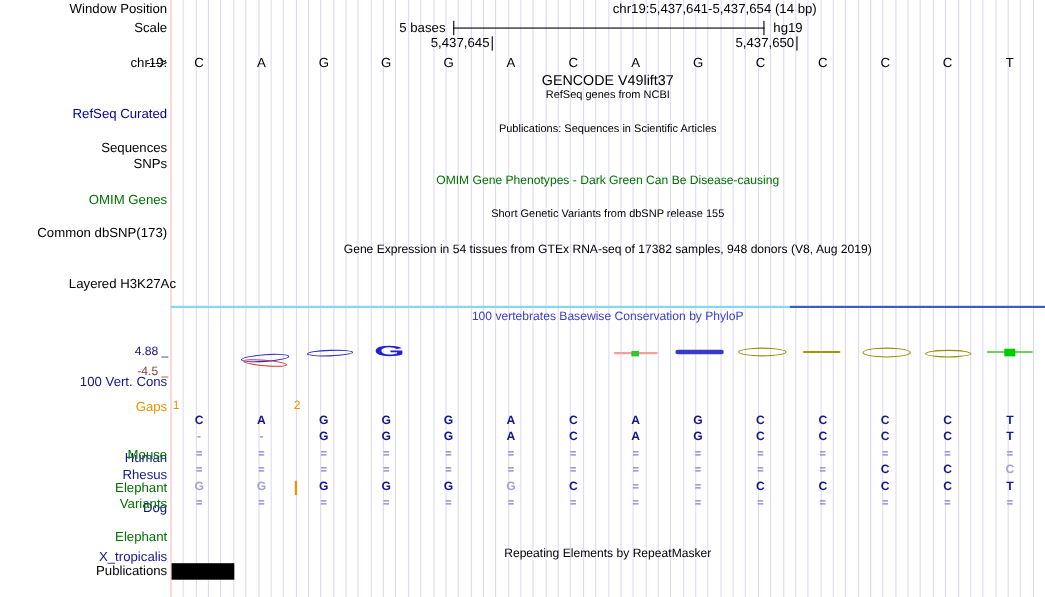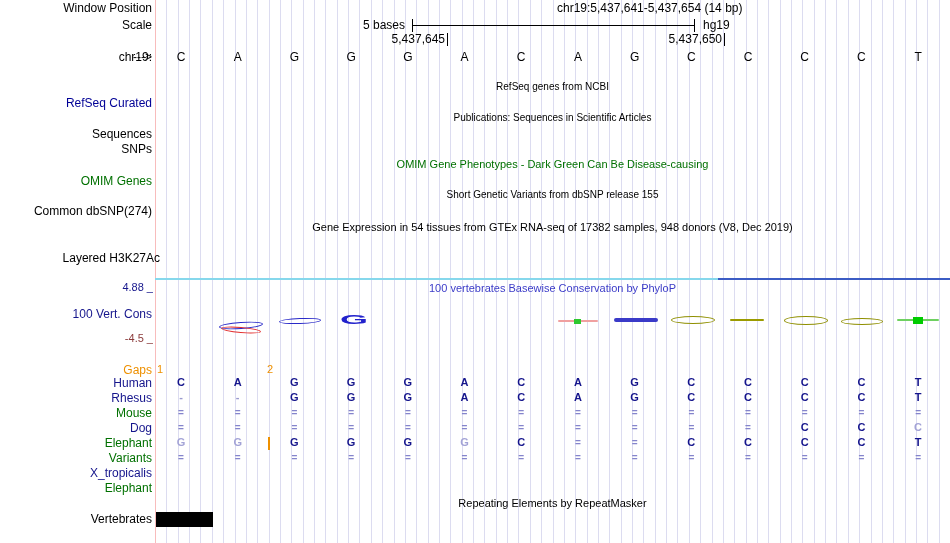--- a/index.html
+++ b/index.html
@@ -2,21 +2,21 @@
 <html><head>
 <meta charset="utf-8">
 <style>
   html,body{margin:0;padding:0;background:#fff;}
   #browser{position:relative;width:950px;height:543px;background:#fff;overflow:hidden;
            font-family:"Liberation Sans","DejaVu Sans",sans-serif;color:#000;}
   .abs{position:absolute;white-space:nowrap;line-height:1;}
   .ra{transform:translateX(-100%);}
   .ctr{position:absolute;left:155px;width:795px;text-align:center;white-space:nowrap;line-height:1;}
   .f13{font-size:13px;} .f12{font-size:12px;} .f11{font-size:11px;} .f10{font-size:10px;}
-  .navy{color:#15158c;} .green{color:#007000;} .orange{color:#ee9000;}
+  .navy{color:#15158c;margin-top:33px;} .green{color:#007000;} .orange{color:#ee9000;}
   .maroon{color:#8b3a3a;} .tblue{color:#3c3cc8;} .refblue{color:#000096;}
   .gl{position:absolute;top:0;width:1px;height:543px;background:#dcdcf0;}
   #pink-border{position:absolute;left:155px;top:0;width:1px;height:543px;background:#f8bcbc;}
   .hline{position:absolute;height:1px;background:#000;}
   .vtick{position:absolute;width:1px;background:#000;}
   .base{position:absolute;font-size:12px;transform:translateX(-50%);line-height:1;}
   .mcell{position:absolute;font-size:11px;transform:translateX(-50%);line-height:1;}
   .nm{color:#15158c;font-weight:bold;}
   .lt{color:#a3a3d6;font-weight:bold;}
   .eq{color:#8585cc;font-weight:bold;font-size:10px;}
@@ -118,50 +118,51 @@
   <div class="vtick" style="left:724px;top:33px;height:13px"></div>
 
   <span class="abs ra f12" style="left:152px;top:2px">Window Position</span>
   <span class="abs ra f12" style="left:152px;top:19px">Scale</span>
   <span class="abs ra f12" style="left:152px;top:51px">chr19:</span>
   <span class="abs ra f12" style="left:152px;top:51px">---&gt;</span>
   <span class="abs ra f12 refblue" style="left:152px;top:97px">RefSeq Curated</span>
   <span class="abs ra f12" style="left:152px;top:128px">Sequences</span>
   <span class="abs ra f12" style="left:152px;top:143px">SNPs</span>
   <span class="abs ra f12 green" style="left:152px;top:175px">OMIM Genes</span>
-  <span class="abs ra f12" style="left:152px;top:205px">Common dbSNP(274)</span>
+  <span class="abs ra f12" style="left:152px;top:205px">Common dbSNP(173)</span>
   <span class="abs ra f12" style="left:160px;top:252px">Layered H3K27Ac</span>
   <span class="abs ra f11 navy" style="left:153px;top:282px">4.88 _</span>
   <span class="abs ra f12 navy" style="left:152px;top:308px">100 Vert. Cons</span>
   <span class="abs ra f11 maroon" style="left:153px;top:333px">-4.5 _</span>
   <span class="abs ra f12 orange" style="left:152px;top:364px">Gaps</span>
-  <span class="abs ra f12" style="left:152px;top:513px">Vertebrates</span>
+  <span class="abs ra f12" style="left:152px;top:513px">Publications</span>
 
   <div id="base-row">
       <span class="base" style="left: 181px; top: 51px;">C</span>
       <span class="base" style="left: 237.7px; top: 51px;">A</span>
       <span class="base" style="left: 294.4px; top: 51px;">G</span>
       <span class="base" style="left: 351.1px; top: 51px;">G</span>
       <span class="base" style="left: 407.8px; top: 51px;">G</span>
       <span class="base" style="left: 464.5px; top: 51px;">A</span>
       <span class="base" style="left: 521.2px; top: 51px;">C</span>
       <span class="base" style="left: 577.9px; top: 51px;">A</span>
       <span class="base" style="left: 634.6px; top: 51px;">G</span>
       <span class="base" style="left: 691.3px; top: 51px;">C</span>
       <span class="base" style="left: 748px; top: 51px;">C</span>
       <span class="base" style="left: 804.7px; top: 51px;">C</span>
       <span class="base" style="left: 861.4px; top: 51px;">C</span>
       <span class="base" style="left: 918.1px; top: 51px;">T</span>
     </div>
 
+  <div class="ctr f13" style="top:66px">GENCODE V49lift37</div>
   <div class="ctr f10" style="top:82px">RefSeq genes from NCBI</div>
   <div class="ctr f10" style="top:113px">Publications: Sequences in Scientific Articles</div>
   <div class="ctr f11 green" style="top:159px">OMIM Gene Phenotypes - Dark Green Can Be Disease-causing</div>
   <div class="ctr f10" style="top:190px">Short Genetic Variants from dbSNP release 155</div>
-  <div class="ctr f11" style="top:222px">Gene Expression in 54 tissues from GTEx RNA-seq of 17382 samples, 948 donors (V8, Dec 2019)</div>
+  <div class="ctr f11" style="top:222px">Gene Expression in 54 tissues from GTEx RNA-seq of 17382 samples, 948 donors (V8, Aug 2019)</div>
   <div class="ctr f11 tblue" style="top:283px">100 vertebrates Basewise Conservation by PhyloP</div>
   <div class="ctr f11" style="top:498px">Repeating Elements by RepeatMasker</div>
 
   <div id="cons-baseline">
       <div class="seg" style="left: 155px; top: 278px; width: 563px; background: rgb(134, 216, 236);"></div>
       <div class="seg" style="left: 718px; top: 278px; width: 232px; background: rgb(59, 92, 196);"></div>
     </div>
   <div id="cons-marks">
       <div class="mark" style="left: 219px; top: 321.5px; width: 42px; height: 5px; border: 1.5px solid rgb(42, 42, 200); border-radius: 50%; transform: rotate(-4deg);"></div>
       <div class="mark" style="left: 221px; top: 327px; width: 38px; height: 4px; border: 1.5px solid rgb(226, 48, 48); border-radius: 50%; transform: rotate(5deg);"></div>

